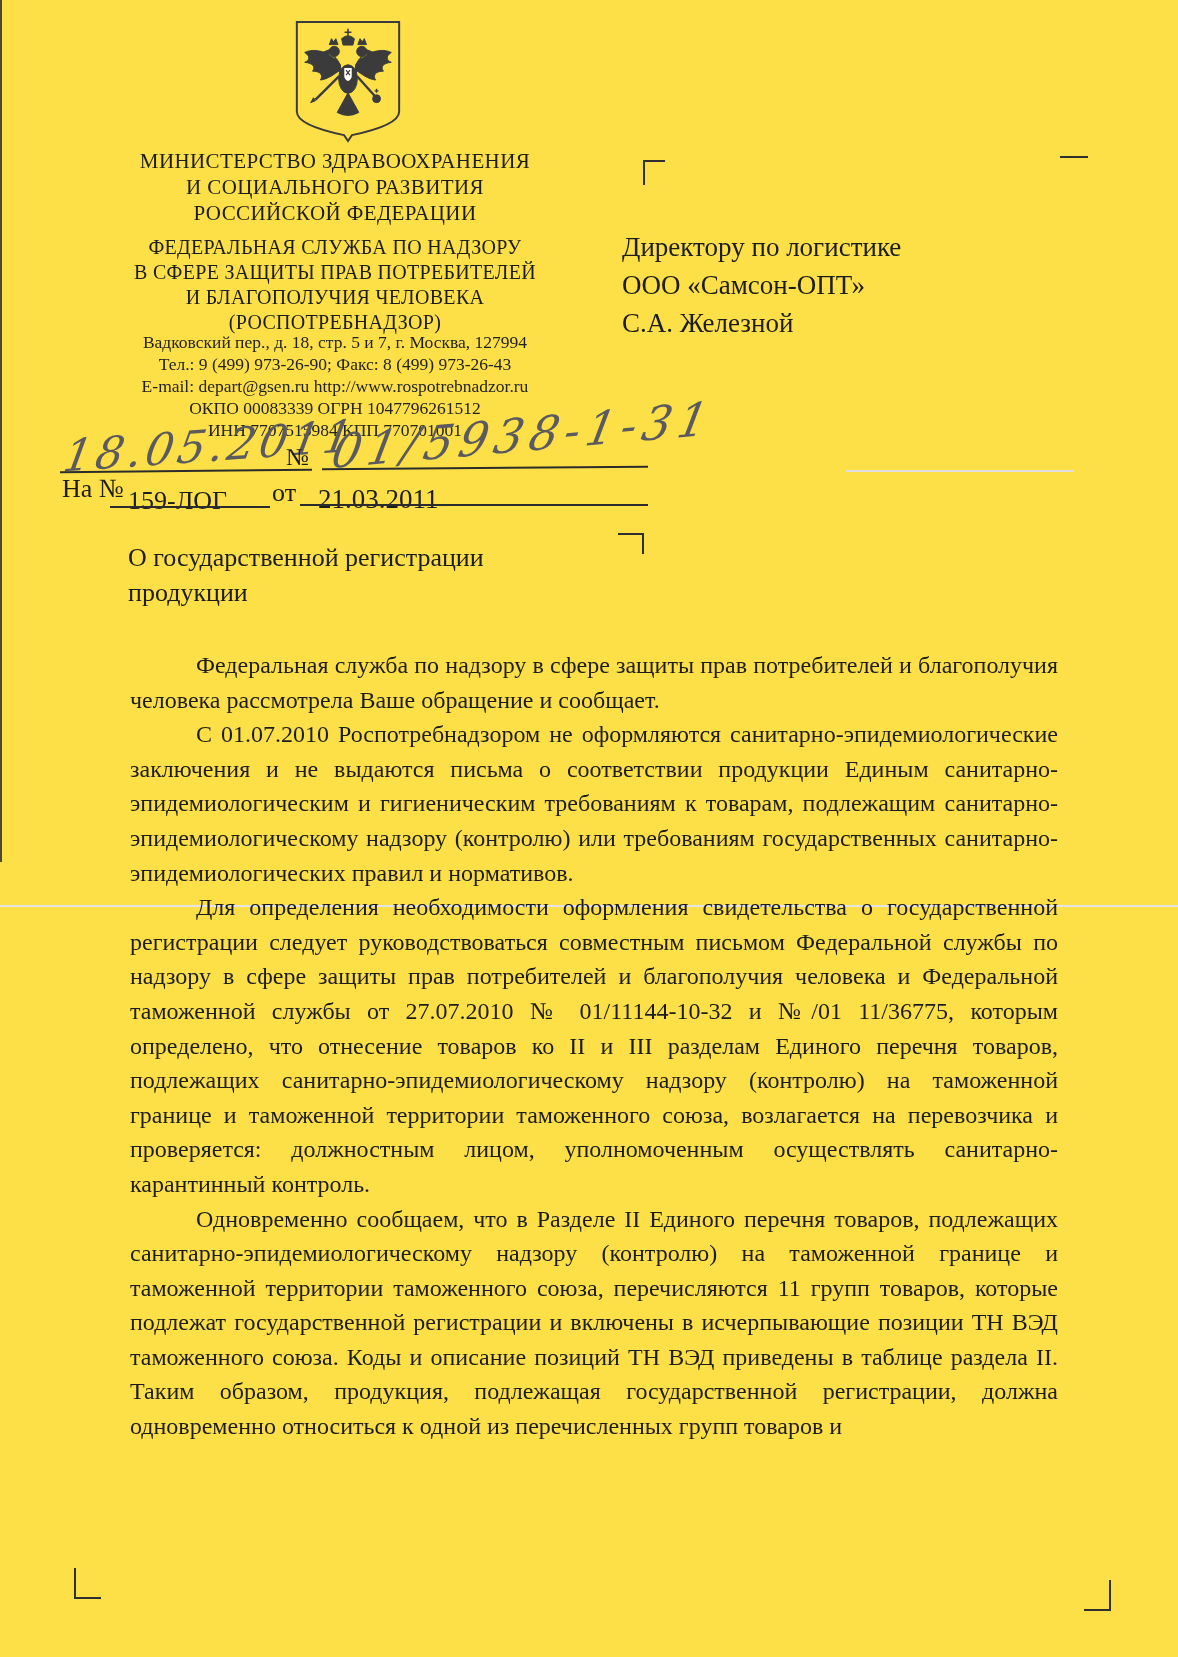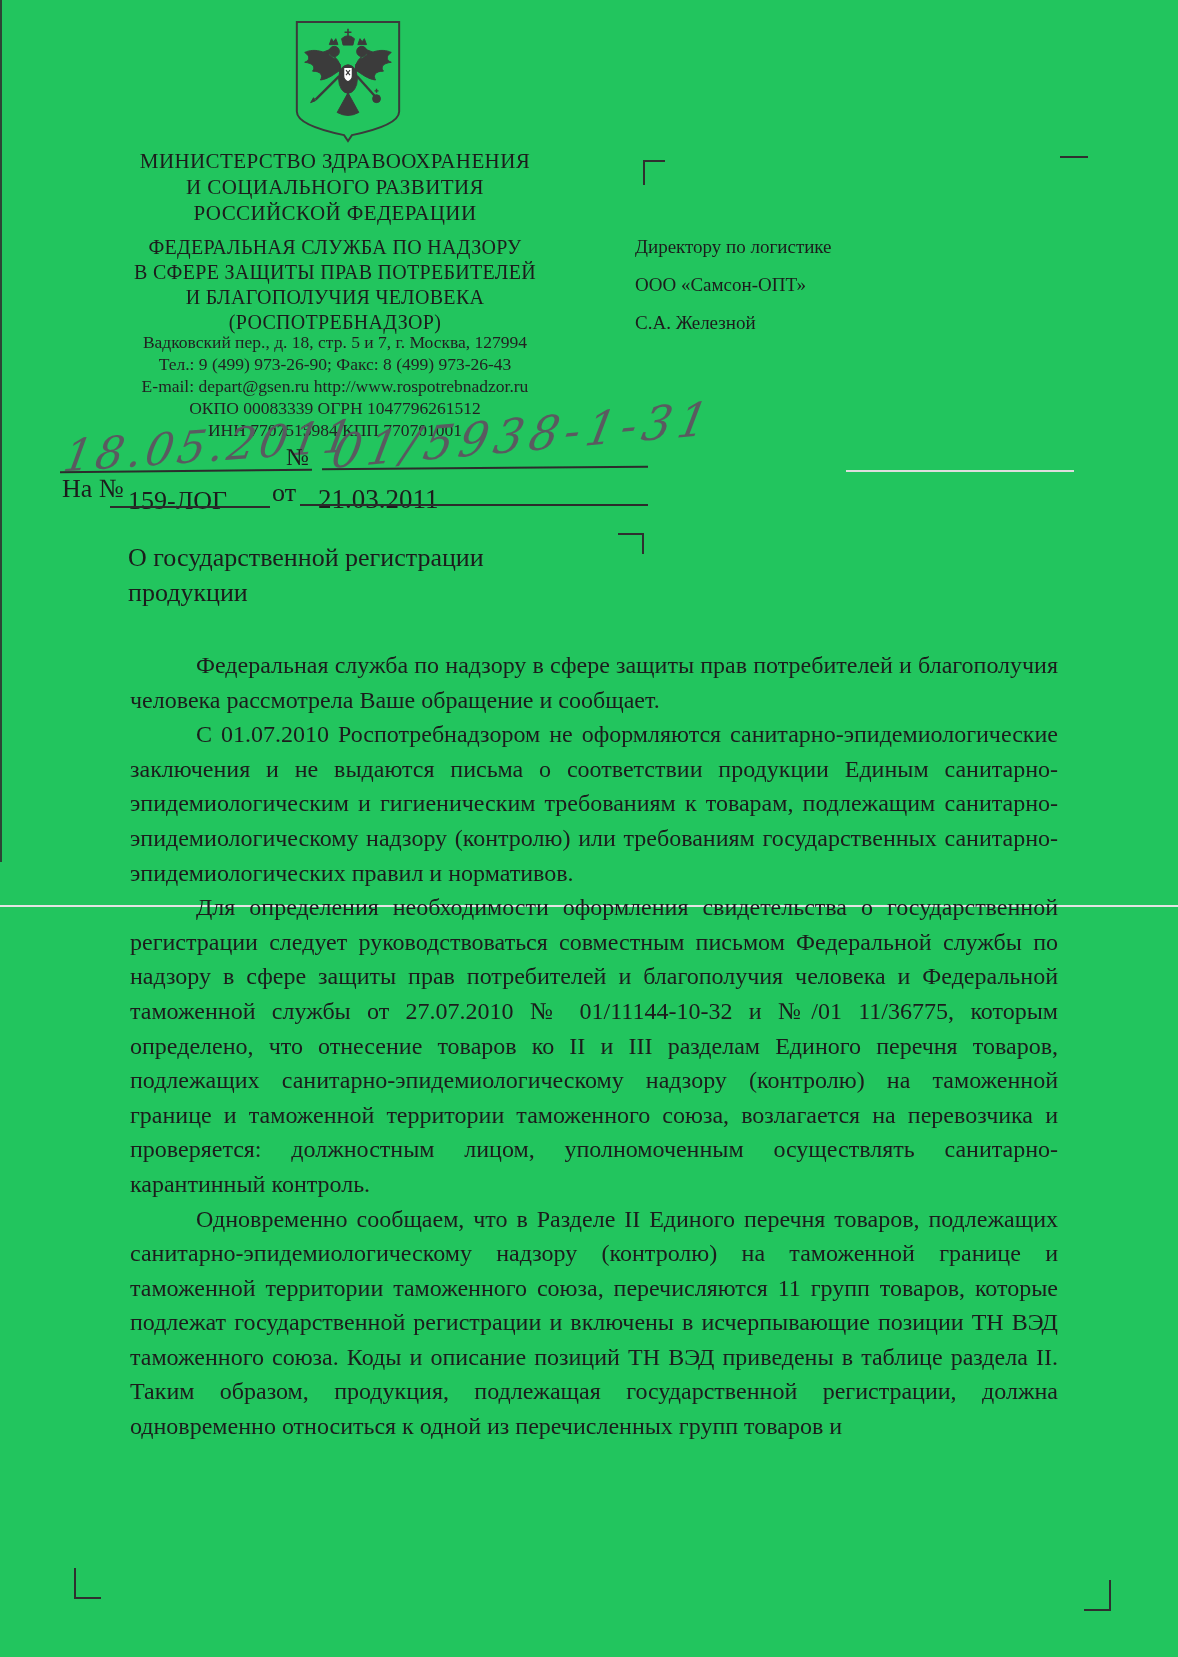--- a/index.html
+++ b/index.html
@@ -1,21 +1,21 @@
 <!DOCTYPE html>
 <html><head>
 <meta charset="utf-8">
 <style>
   * { margin:0; padding:0; box-sizing:border-box; }
   html,body { background:#888; }
   .page {
     position:relative;
     width:1178px; height:1657px;
     margin:0 auto;
-    background:#22c55e;
+    background:#fde047;
     font-family:"Liberation Serif", serif;
     color:#1c1c1c;
     overflow:hidden;
   }
   
   .edge-line { position:absolute; left:0; top:0; width:2px; height:862px; background:#2e2e2e; opacity:.85; }
   .streak-1  { position:absolute; left:0; top:905px; width:1178px; height:2px; background:#e4e4e4; }
   .streak-2  { position:absolute; left:846px; top:470px; width:228px; height:2px; background:#dedede; }
   
   .mark { position:absolute; }
@@ -42,21 +42,21 @@
   .handwrite {
     position:absolute;
     font-family:"DejaVu Serif", serif;
     font-style:italic;
     color:#5a5a60;
     white-space:nowrap;
   }
   .hw-date { left:64px; top:420px; font-size:44px; letter-spacing:4px; transform:rotate(-4deg) skewX(-14deg); }
   .hw-num  { left:332px; top:408px; font-size:46px; letter-spacing:6px; transform:rotate(-5deg) skewX(-16deg); }
   
-  .addressee { position:absolute; left:635px; top:228px; font-size:19px; line-height:38px; }
+  .addressee { position:absolute; left:622px; top:228px; font-size:27px; line-height:38px; }
   .subject   { position:absolute; left:128px; top:540px; font-size:26px; line-height:35px; }
   
   .body-text { position:absolute; left:130px; top:648px; width:928px;
                font-size:24px; line-height:34.6px; text-align:justify; }
   .body-text p { text-indent:66px; margin:0; }
 </style>
 </head>
 <body>
 
 <div class="page">

